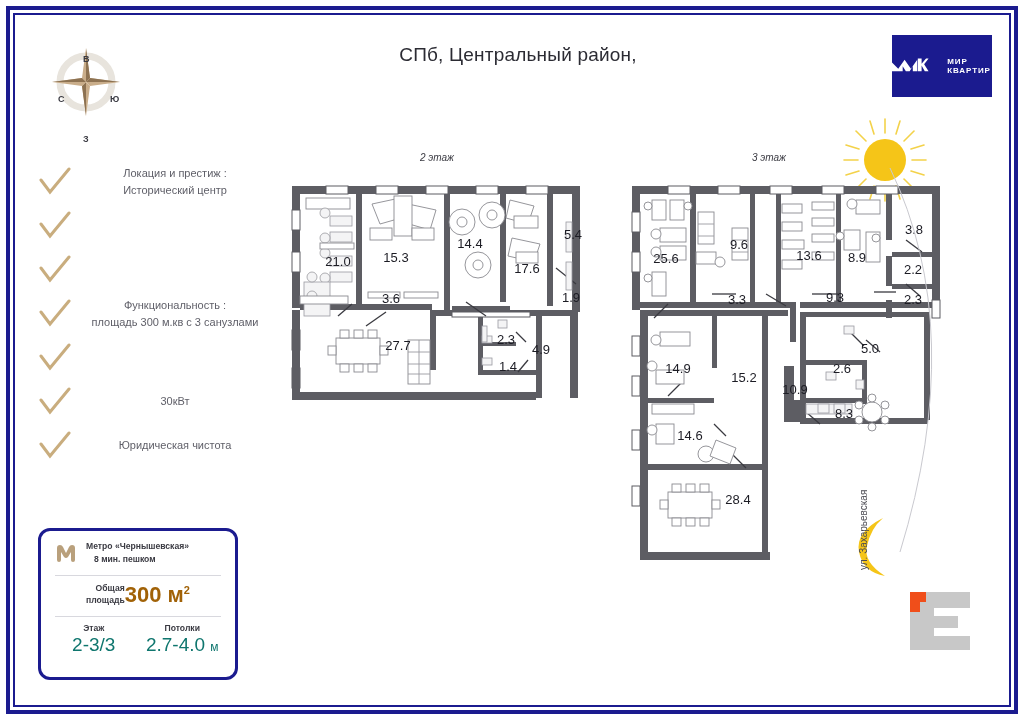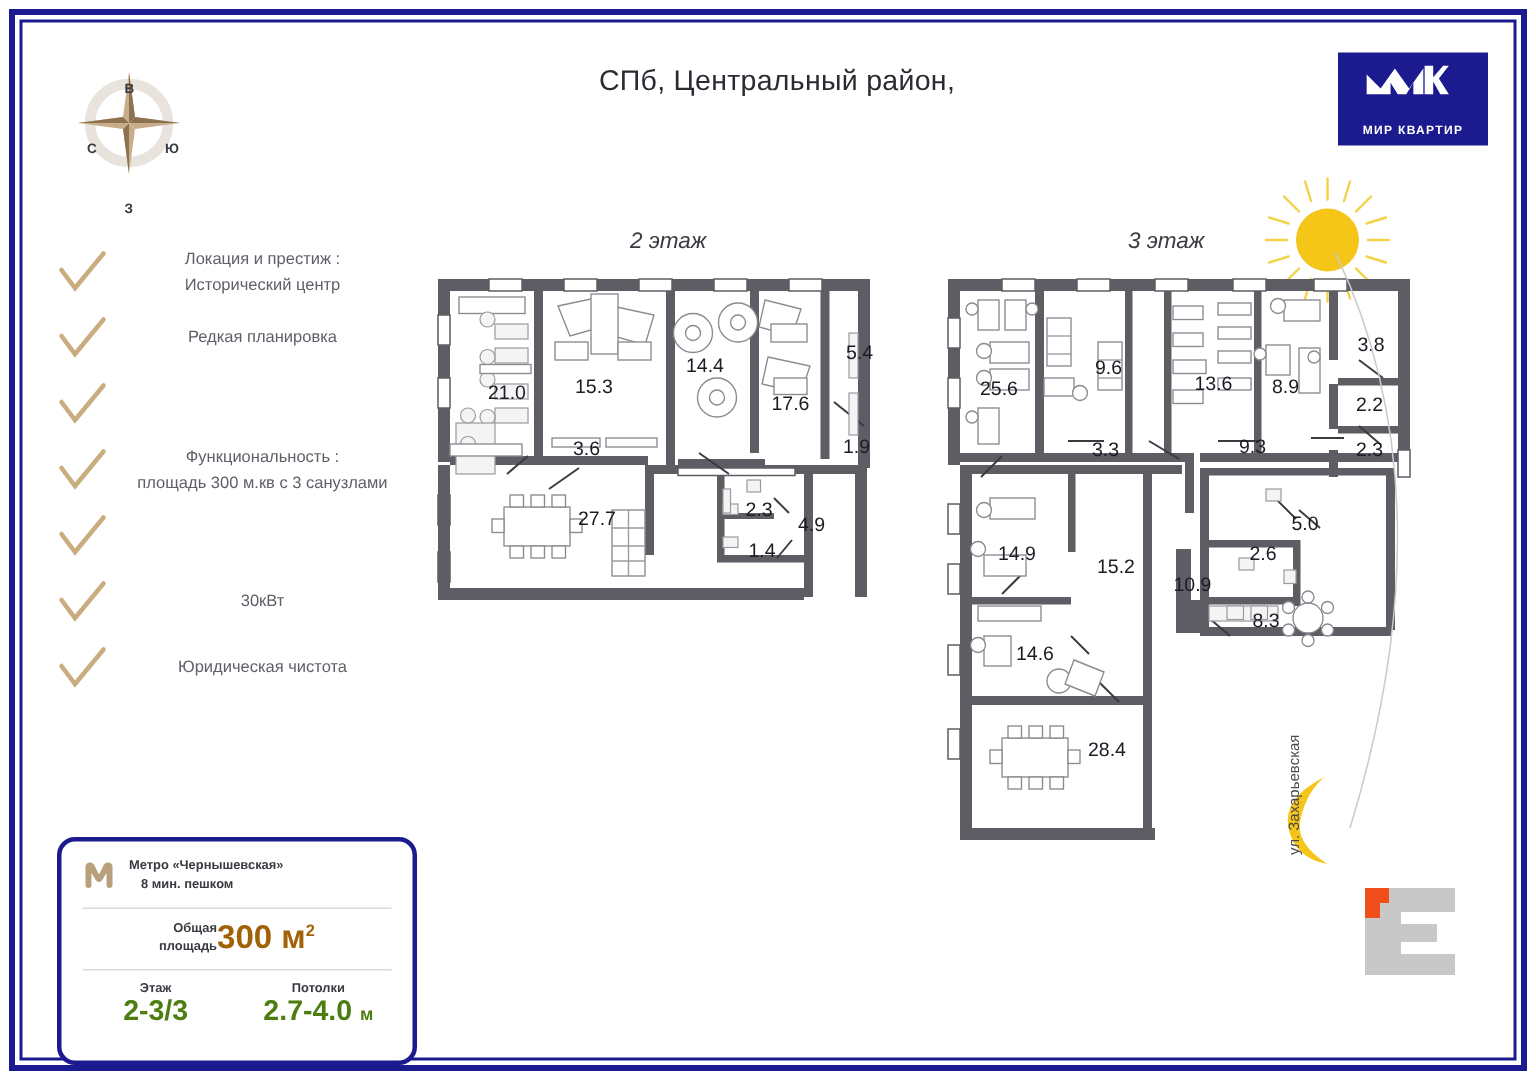--- a/index.html
+++ b/index.html
@@ -42,21 +42,21 @@
     color: #2b2b33;
     letter-spacing: .2px;
   }
 
   
   .logo {
     position: absolute; right: 32px; top: 35px;
     width: 100px; height: 62px;
     background: #1b1b8f;
     border-radius: 0;
-    display: flex; flex-direction: column;
+    display: flex; flex-direction: row;
     align-items: center; justify-content: center;
     gap: 14px;
   }
   .logo-mark { display:block; }
   .logo-text {
     color: #ffffff;
     font-size: 8px;
     font-weight: bold;
     letter-spacing: .9px;
   }
@@ -86,45 +86,44 @@
     text-align: center;
     font-size: 11px;
     line-height: 1.55;
     color: #5f5f68;
   }
   .feature-text .l2 { display: block; }
 
   
   .infocard {
     position: absolute; left: 38px; top: 528px;
-    width: 240px; height: 152px;
+    width: 200px; height: 152px;
     border: 3px solid #1b1b8f;
     border-radius: 12px;
     background: #ffffff;
     padding: 9px 12px;
-    margin-top: 30px;
   }
   .metro-row { display: flex; align-items: center; gap: 7px; }
   .metro-txt { font-size: 8.6px; color: #3a3a42; font-weight: bold; line-height: 1.55; }
   .metro-txt .sub { display: block; padding-left: 8px; }
   .hr { height: 1px; background: #d8d8de; margin: 8px 2px 6px 2px; }
   .area-row { display: flex; align-items: center; justify-content: center; }
   .area-lbl { font-size: 8.6px; font-weight: bold; color: #3a3a42; line-height: 1.35; text-align: right; }
   .area-val { font-size: 22px; font-weight: bold; color: #a16207; }
   .area-val sup { font-size: 11px; vertical-align: super; }
   .two-col { display: flex; gap: 15px; padding: 0 4px; }
   .two-col .col { flex: 1; text-align: center; }
   .tc-lbl { font-size: 8.6px; font-weight: bold; color: #3a3a42; }
-  .tc-val { font-size: 19px; font-weight: bold; color: #4d7c0f; margin-top: 1px; }
+  .tc-val { font-size: 19px; font-weight: normal; color: #0f766e; margin-top: 1px; }
   .tc-val .unit { font-size: 12px; }
 
   
   .floor-title {
     position: absolute;
-    font-size: 15px; font-style: italic; color: #3a3a42;
+    font-size: 10px; font-style: italic; color: #3a3a42;
   }
   .ft-2 { left: 420px; top: 152px; }
   .ft-3 { left: 752px; top: 152px; }
 
   
   .plan { position: absolute; left: 0; top: 0; width: 1024px; height: 720px; pointer-events: none; }
 
   
   .street-label {
     position: absolute; left: 858px; top: 570px;
@@ -191,24 +190,20 @@
       <span class="feature-text">
         <span>Локация и престиж :</span>
         <span class="l2">Исторический центр</span>
       </span>
     </div>
     <div class="feature">
       <span class="check">
         <svg width="34" height="30" viewBox="0 0 34 30">
             <path d="M3 13 L12 25 L31 2" fill="none" stroke="#c9ad7e" stroke-width="3" stroke-linecap="round"></path>
           </svg>
-      </span>
-      <span class="feature-text">
-        <span>Редкая планировка</span>
-        <span class="l2"></span>
       </span>
     </div>
     <div class="feature">
       <span class="check">
         <svg width="34" height="30" viewBox="0 0 34 30">
             <path d="M3 13 L12 25 L31 2" fill="none" stroke="#c9ad7e" stroke-width="3" stroke-linecap="round"></path>
           </svg>
       </span>
     </div>
     <div class="feature">

